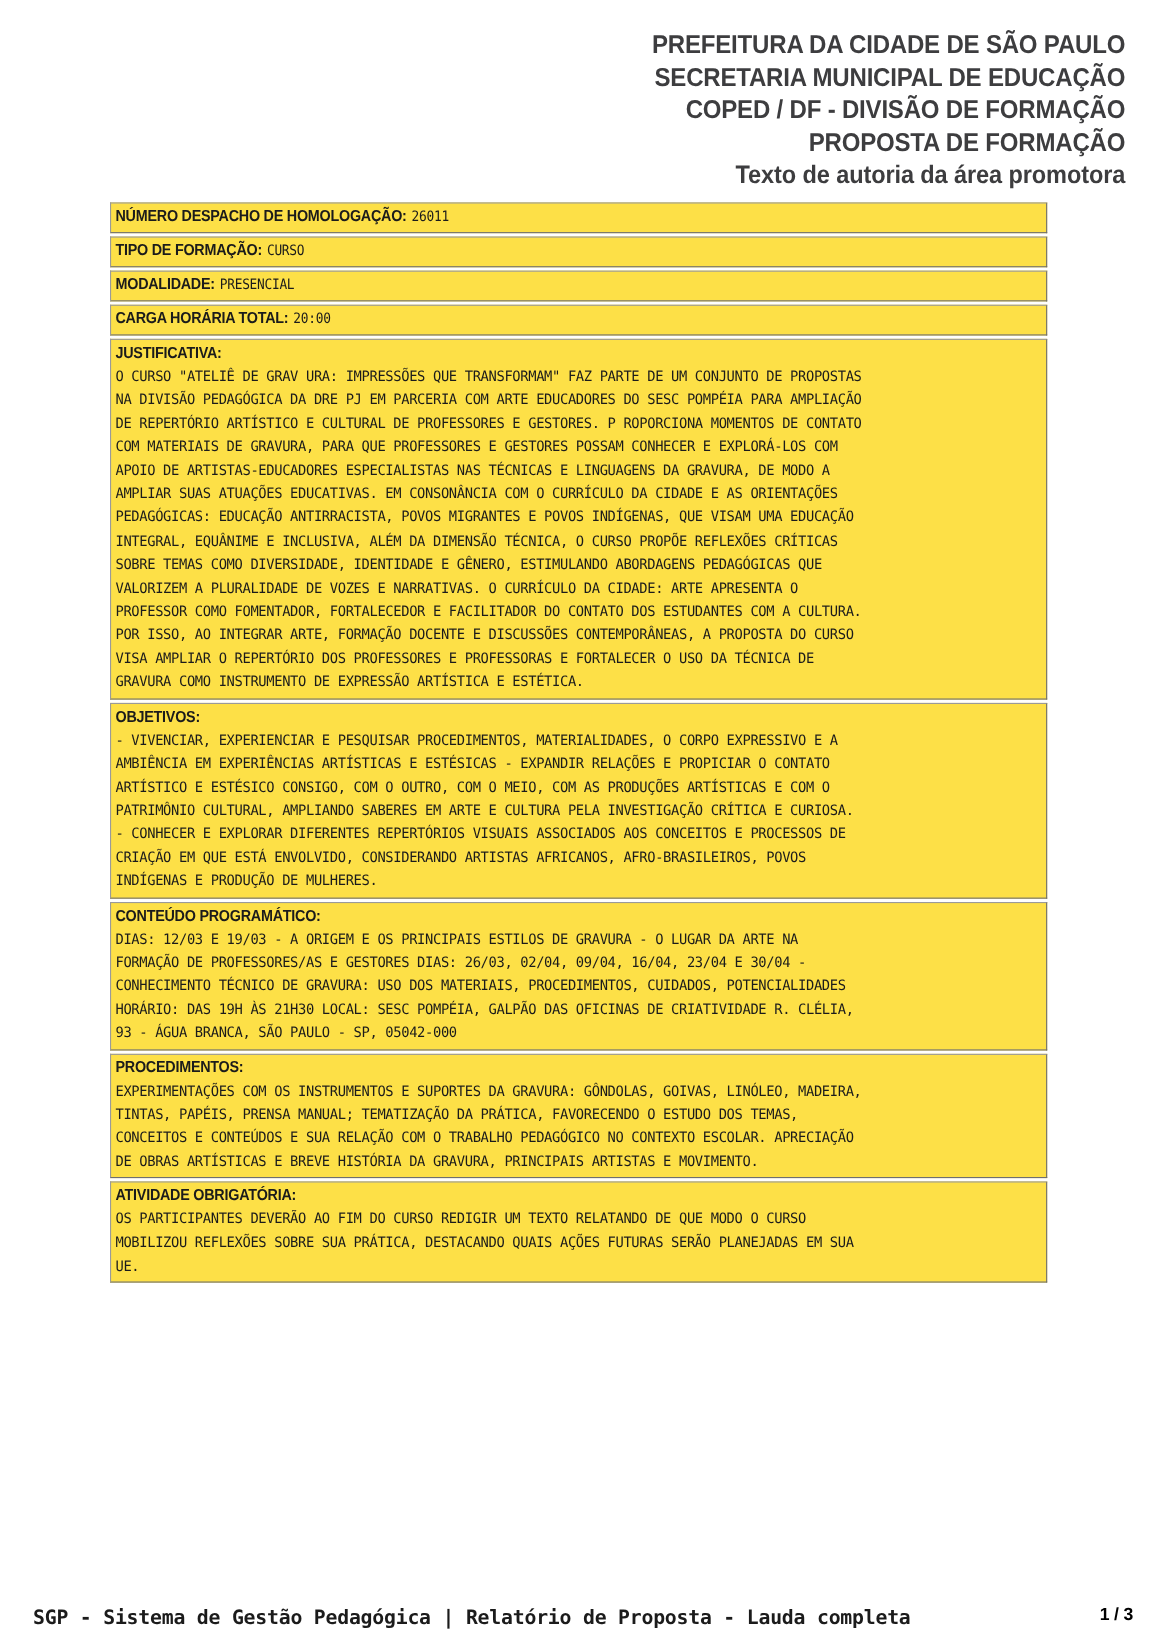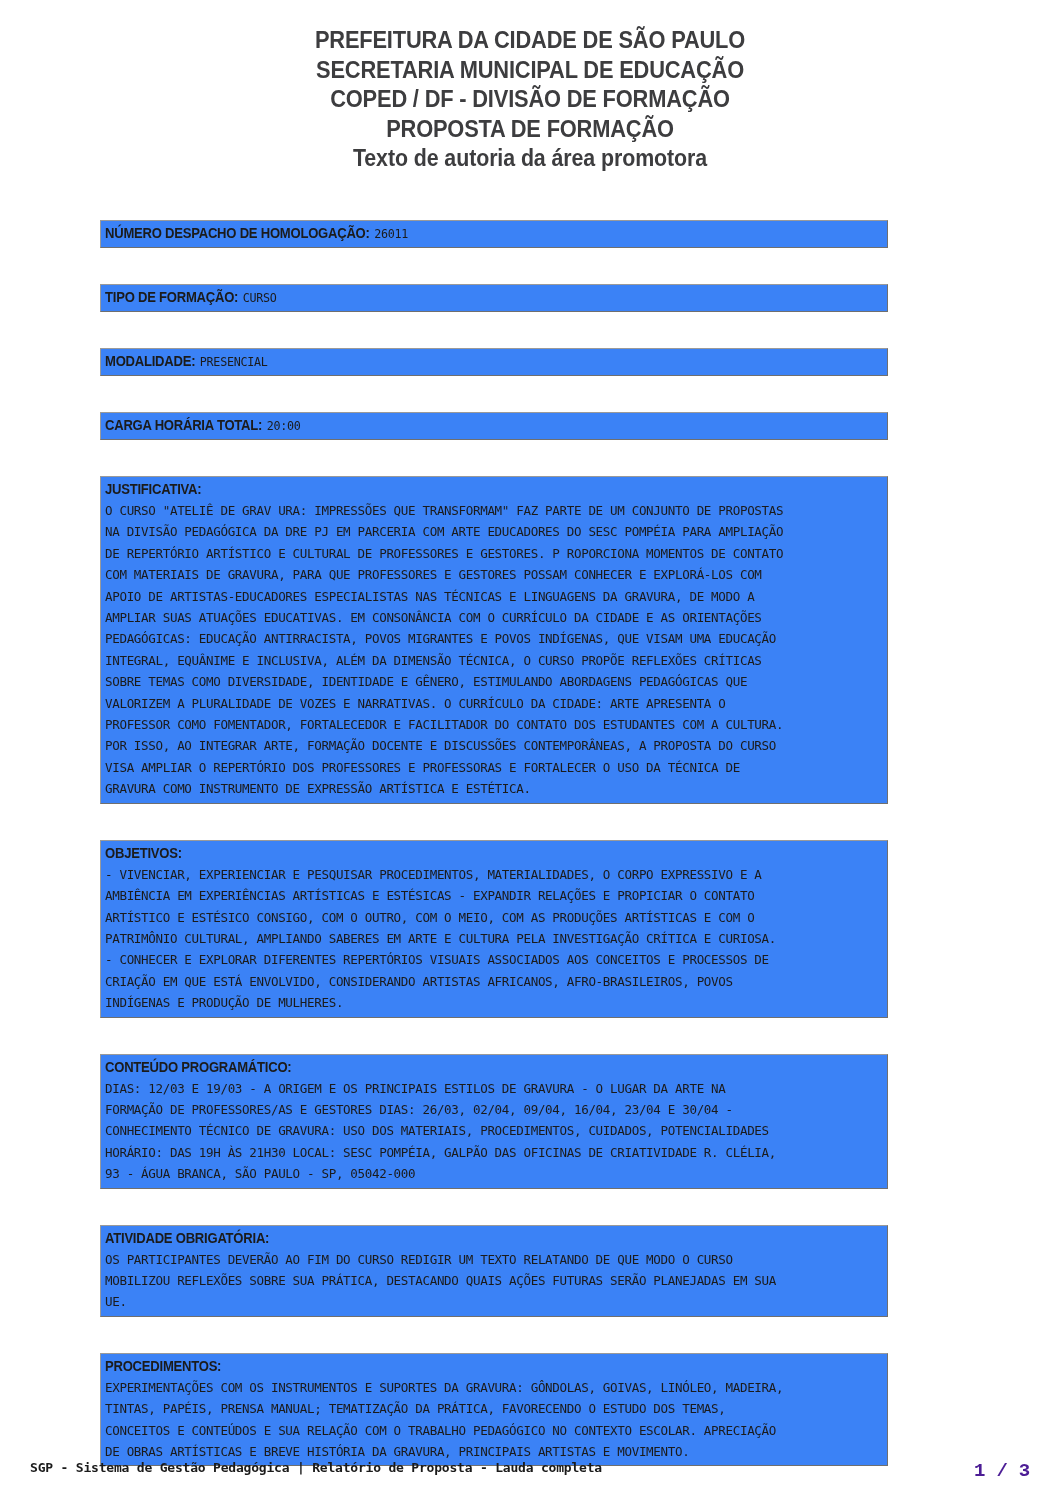--- a/index.html
+++ b/index.html
@@ -21,21 +21,21 @@
     inset: 0;
     background: #fff;
   }
 
   
   .doc-header {
     position: absolute;
     left: 0;
     top: 26px;
     width: 1060px;
-    text-align: center;
+    text-align: right;
   }
   .doc-header .line {
     color: #3d3d3f;
     font-family: "Liberation Sans", sans-serif;
     font-weight: bold;
     font-size: 23.5px;
     letter-spacing: -0.2px;
     line-height: 29.5px;
     transform: scaleX(0.93);
     transform-origin: center center;
@@ -50,27 +50,26 @@
   .fields {
     position: absolute;
     left: 100px;
     top: 184px;
     width: 852px;
   }
   .box {
     border: 1px solid #9a9a9a;
     border-right-color: #6f6f6f;
     border-bottom-color: #6f6f6f;
-    background: #3b82f6;
+    background: #fde047;
     box-sizing: border-box;
-    width: 788px;
+    width: 852px;
     margin-bottom: 3px;
     padding: 2px 4px 3px 4px;
     overflow: hidden;
-    margin-top: 36px;
   }
   .box:last-child { margin-bottom: 0; }
 
   .lbl {
     display: inline;
     color: #1b1b1b;
     font-family: "Liberation Sans", sans-serif;
     font-weight: bold;
     font-size: 14.5px;
     line-height: 21px;
@@ -116,32 +115,32 @@
     width: 1000px;
     height: 22px;
   }
   .footer-text {
     position: absolute;
     left: 0;
     top: 0;
     color: #1b1b1b;
     font-family: "DejaVu Sans Mono", "Liberation Mono", monospace;
     font-weight: bold;
-    font-size: 13px;
+    font-size: 18px;
     letter-spacing: -0.2px;
     white-space: nowrap;
   }
   .footer-page {
     position: absolute;
     right: 0;
     top: 0;
-    color: #4c1d95;
-    font-family: Liberation Mono, monospace;
-    font-weight: bold;
-    font-size: 19px;
+    color: #000000;
+    font-family: Liberation Sans, sans-serif;
+    font-weight: bold;
+    font-size: 16px;
     letter-spacing: -0.2px;
     white-space: nowrap;
   }
 </style>
 </head>
 <body>
 
 <div class="page">
 
   <div class="doc-header">
@@ -206,34 +205,34 @@
     <div class="box">
       <span class="lbl-wrap"><span class="lbl">CONTEÚDO PROGRAMÁTICO:</span></span>
       <span class="val-block">DIAS: 12/03 E 19/03 - A ORIGEM E OS PRINCIPAIS ESTILOS DE GRAVURA - O LUGAR DA ARTE NA
 FORMAÇÃO DE PROFESSORES/AS E GESTORES DIAS: 26/03, 02/04, 09/04, 16/04, 23/04 E 30/04 -
 CONHECIMENTO TÉCNICO DE GRAVURA: USO DOS MATERIAIS, PROCEDIMENTOS, CUIDADOS, POTENCIALIDADES
 HORÁRIO: DAS 19H ÀS 21H30 LOCAL: SESC POMPÉIA, GALPÃO DAS OFICINAS DE CRIATIVIDADE R. CLÉLIA,
 93 - ÁGUA BRANCA, SÃO PAULO - SP, 05042-000</span>
     </div>
 
     <div class="box">
-      <span class="lbl-wrap"><span class="lbl">ATIVIDADE OBRIGATÓRIA:</span></span>
-      <span class="val-block">OS PARTICIPANTES DEVERÃO AO FIM DO CURSO REDIGIR UM TEXTO RELATANDO DE QUE MODO O CURSO
-MOBILIZOU REFLEXÕES SOBRE SUA PRÁTICA, DESTACANDO QUAIS AÇÕES FUTURAS SERÃO PLANEJADAS EM SUA
-UE.</span>
-    </div>
-
-    <div class="box">
       <span class="lbl-wrap"><span class="lbl">PROCEDIMENTOS:</span></span>
       <span class="val-block">EXPERIMENTAÇÕES COM OS INSTRUMENTOS E SUPORTES DA GRAVURA: GÔNDOLAS, GOIVAS, LINÓLEO, MADEIRA,
 TINTAS, PAPÉIS, PRENSA MANUAL; TEMATIZAÇÃO DA PRÁTICA, FAVORECENDO O ESTUDO DOS TEMAS,
 CONCEITOS E CONTEÚDOS E SUA RELAÇÃO COM O TRABALHO PEDAGÓGICO NO CONTEXTO ESCOLAR. APRECIAÇÃO
 DE OBRAS ARTÍSTICAS E BREVE HISTÓRIA DA GRAVURA, PRINCIPAIS ARTISTAS E MOVIMENTO.</span>
     </div>
 
+    <div class="box">
+      <span class="lbl-wrap"><span class="lbl">ATIVIDADE OBRIGATÓRIA:</span></span>
+      <span class="val-block">OS PARTICIPANTES DEVERÃO AO FIM DO CURSO REDIGIR UM TEXTO RELATANDO DE QUE MODO O CURSO
+MOBILIZOU REFLEXÕES SOBRE SUA PRÁTICA, DESTACANDO QUAIS AÇÕES FUTURAS SERÃO PLANEJADAS EM SUA
+UE.</span>
+    </div>
+
   </div>
 
   <div class="footer">
     <div class="footer-text">SGP - Sistema de Gestão Pedagógica | Relatório de Proposta - Lauda completa</div>
     <div class="footer-page">1 / 3</div>
   </div>
 
 </div>
 
 </body></html>

